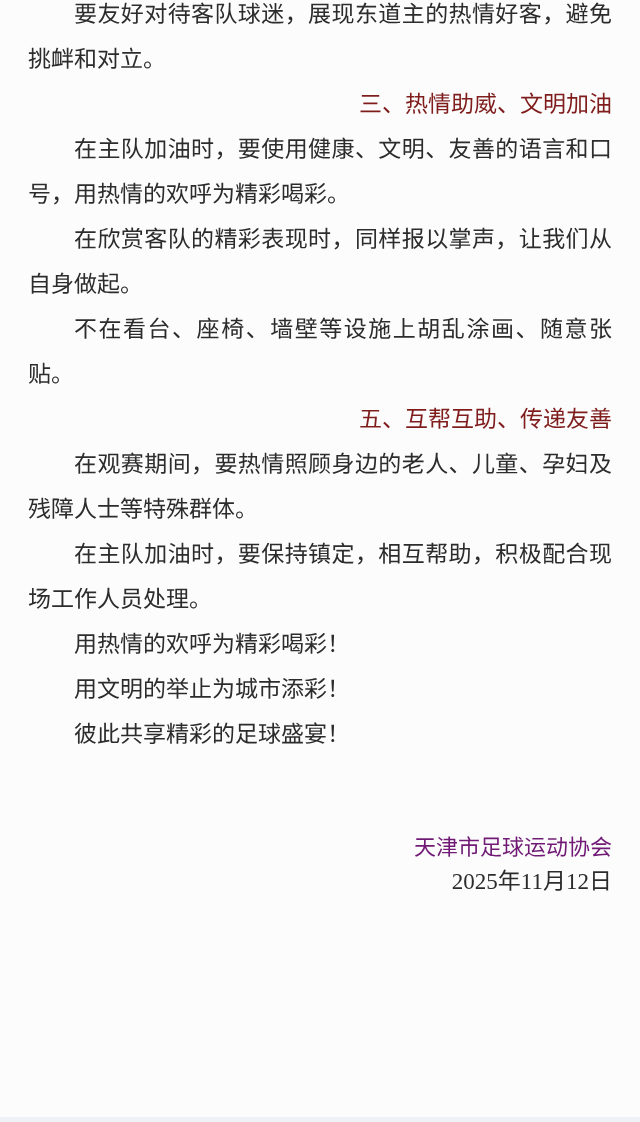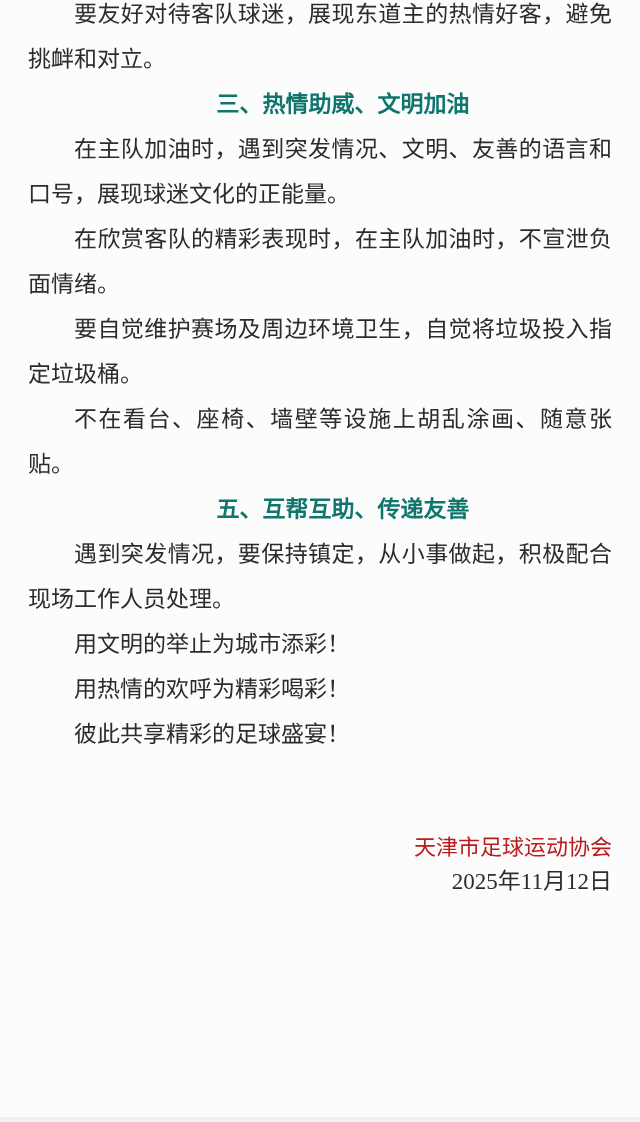--- a/index.html
+++ b/index.html
@@ -26,32 +26,32 @@
   }
   .para {
     margin: 0;
     text-indent: 2em;
     text-align: justify;
     text-justify: inter-ideograph;
   }
   .heading {
     margin: 0;
     text-indent: 2em;
-    font-weight: 700;
-    color: #0f766e;
-    text-align: center;
+    font-weight: 400;
+    color: #7f1d1d;
+    text-align: right;
   }
   .sign-block {
     margin-top: 74px;
     line-height: 34px;
     text-align: right;
   }
   .signature {
     font-size: 22px;
-    color: #b91c1c;
+    color: #701a75;
   }
   .date {
     font-size: 23px;
     color: #2c2c2c;
     font-family: "Liberation Serif", serif;
   }
   .bottom-strip {
     position: absolute;
     left: 0;
     bottom: 0;
@@ -61,28 +61,28 @@
     z-index: 2;
   }
 </style>
 </head>
 <body>
 
 <div class="doc">
   <div>
       <p class="para">要友好对待客队球迷，展现东道主的热情好客，避免挑衅和对立。</p>
       <p class="heading">三、热情助威、文明加油</p>
-      <p class="para">在主队加油时，遇到突发情况、文明、友善的语言和口号，展现球迷文化的正能量。</p>
-      <p class="para">在欣赏客队的精彩表现时，在主队加油时，不宣泄负面情绪。</p>
-      <p class="para">要自觉维护赛场及周边环境卫生，自觉将垃圾投入指定垃圾桶。</p>
+      <p class="para">在主队加油时，要使用健康、文明、友善的语言和口号，用热情的欢呼为精彩喝彩。</p>
+      <p class="para">在欣赏客队的精彩表现时，同样报以掌声，让我们从自身做起。</p>
       <p class="para">不在看台、座椅、墙壁等设施上胡乱涂画、随意张贴。</p>
       <p class="heading">五、互帮互助、传递友善</p>
-      <p class="para">遇到突发情况，要保持镇定，从小事做起，积极配合现场工作人员处理。</p>
+      <p class="para">在观赛期间，要热情照顾身边的老人、儿童、孕妇及残障人士等特殊群体。</p>
+      <p class="para">在主队加油时，要保持镇定，相互帮助，积极配合现场工作人员处理。</p>
+      <p class="para">用热情的欢呼为精彩喝彩！</p>
       <p class="para">用文明的举止为城市添彩！</p>
-      <p class="para">用热情的欢呼为精彩喝彩！</p>
       <p class="para">彼此共享精彩的足球盛宴！</p>
     </div>
   <div class="sign-block">
     <div class="signature">天津市足球运动协会</div>
     <div class="date">2025年11月12日</div>
   </div>
 </div>
 
 <div class="bottom-strip"></div>
 

